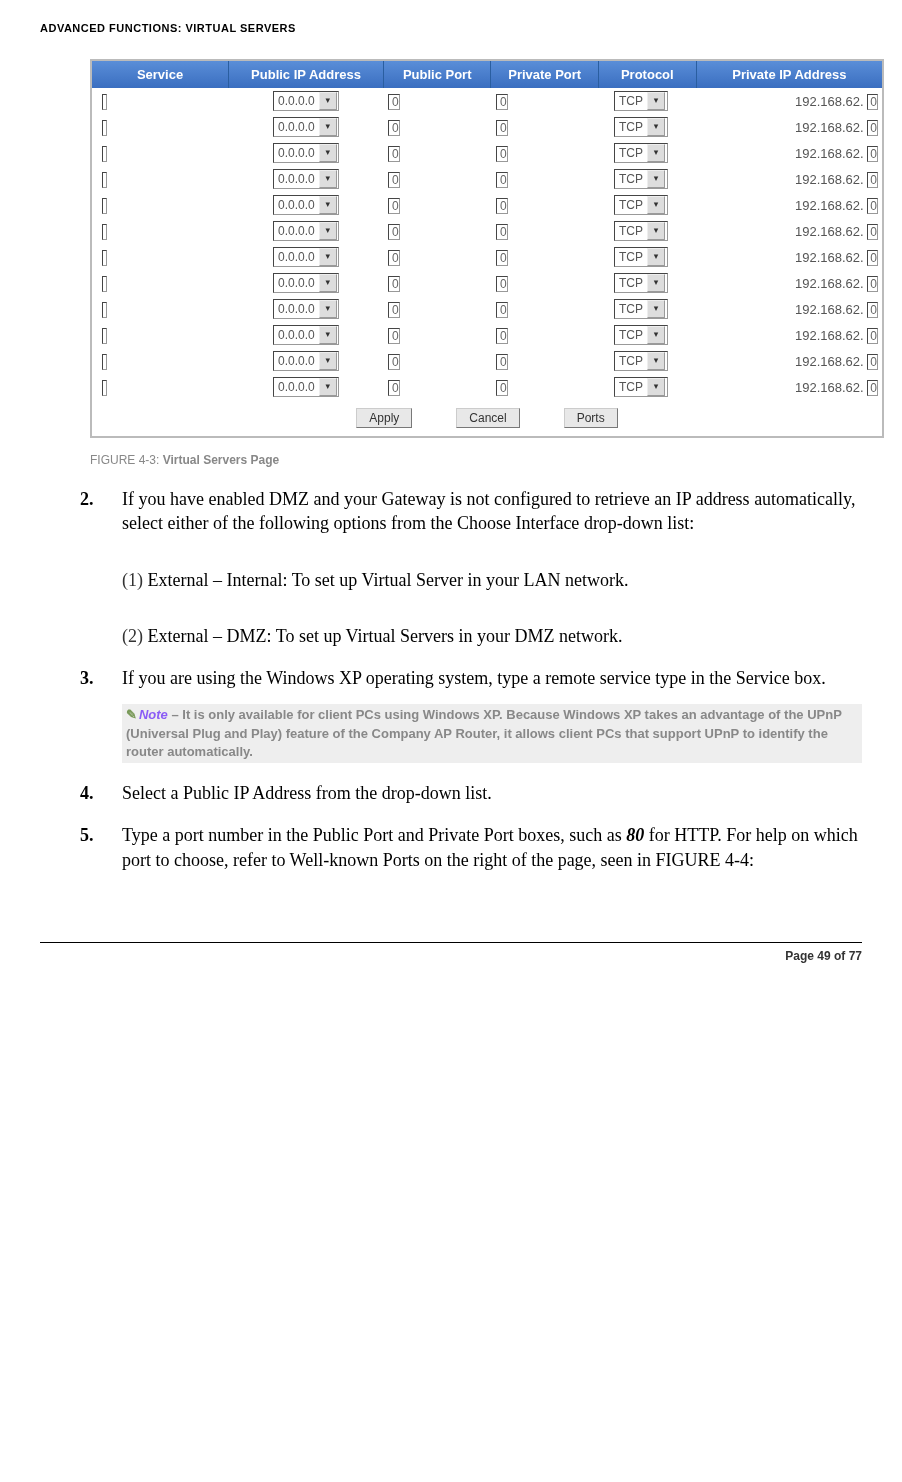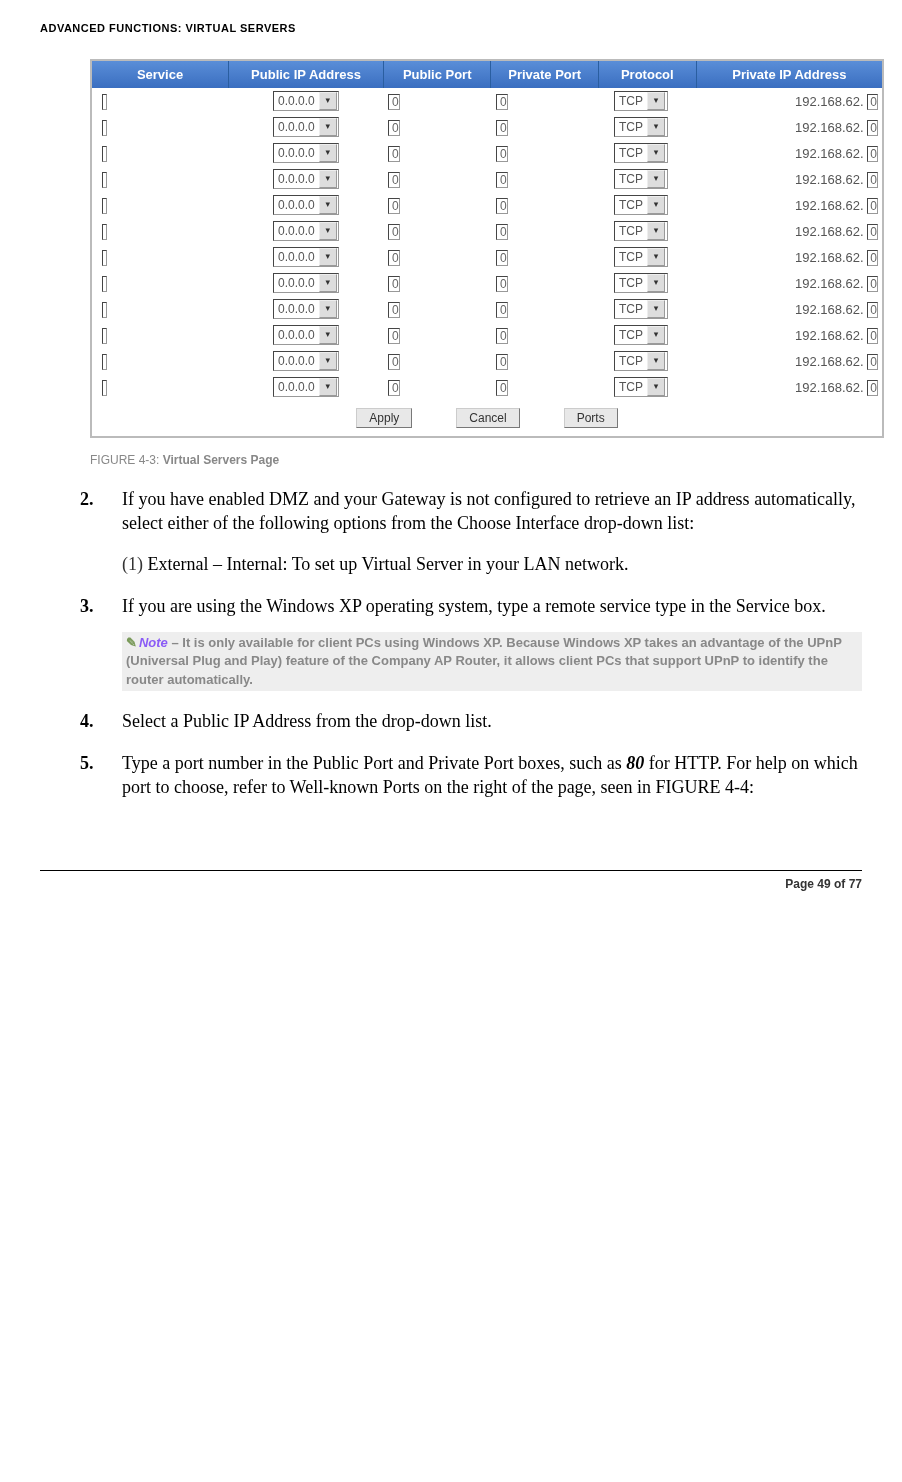--- a/index.html
+++ b/index.html
@@ -126,21 +126,21 @@
       margin-bottom: 18px;
       padding-left: 82px;
       position: relative;
     }
     ol.main-list > li .num {
       position: absolute;
       left: 40px;
       font-weight: bold;
     }
     .sub-item {
-      margin-top: 16px;
+      margin-top: 32px;
     }
     .sub-num { color:#333; }
     b { font-weight: normal; }
     .normal { font-weight: normal; text-align: right; }
     .note-box {
       background: #eeeeee;
       font-family: Verdana, Arial, sans-serif;
       font-size: 13px;
       font-weight: bold;
       color: #888;
@@ -369,20 +369,23 @@
 
 <div class="body-content">
 <ol class="main-list">
 
   <li>
     <span class="num">2.</span>
     <b><span>If you have enabled DMZ and your Gateway is not configured to retrieve an IP address automatically, select either of the following options from the </span></b><span class="normal">Choose Interface</span><b><span> drop-down list:</span></b>
     <div class="sub-item">
       <span class="normal sub-num">(<b>1</b>)</span><span class="normal"> External – Internal: </span><b>To set up Virtual Server in your LAN network.</b>
     </div>
+    <div class="sub-item">
+      <span class="normal sub-num">(<b>2</b>)</span><span class="normal"> External – DMZ: </span><b>To set up Virtual Servers in your DMZ network.</b>
+    </div>
   </li>
 
   <li>
     <span class="num">3.</span>
     <b><span>If you are using the Windows XP operating system, type a remote service type in the </span></b><span class="normal">Service</span><b><span> box.</span></b>
     <div class="note-box">
       <span class="note-icon">✎</span><span class="note-word">Note</span><span> – </span><span>It is only available for client PCs using Windows XP. Because Windows XP takes an advantage of the UPnP (Universal Plug and Play) feature of the Company AP Router, it allows client PCs that support UPnP to identify the router automatically.</span>
     </div>
   </li>
 

